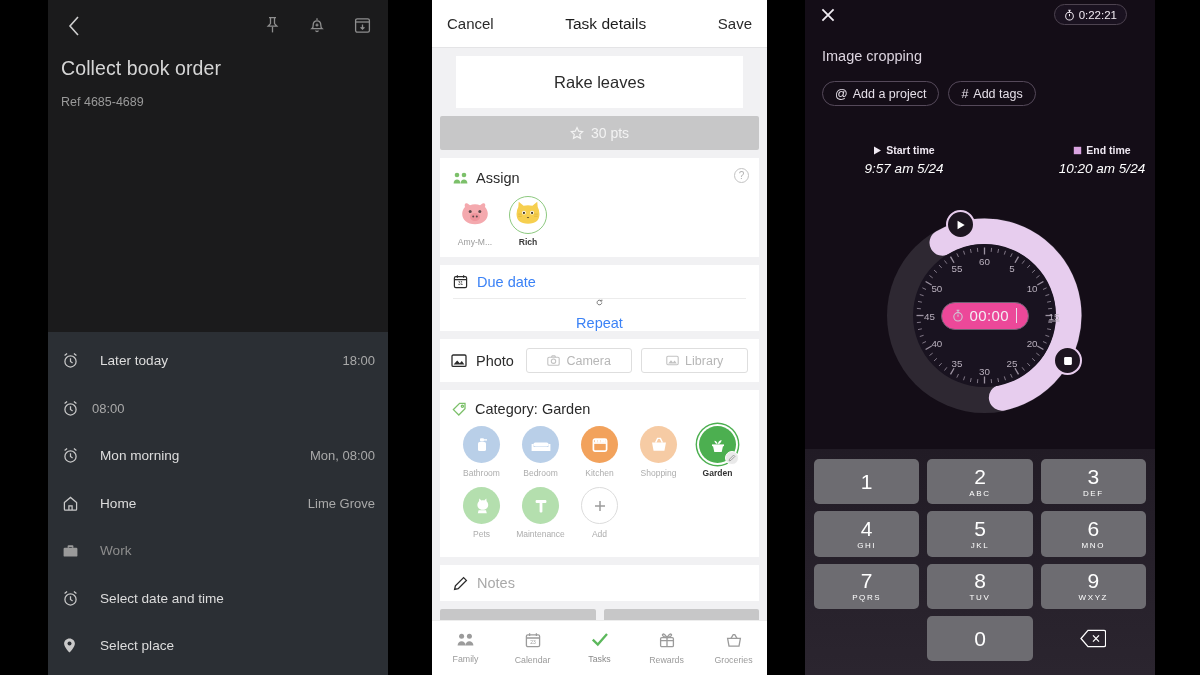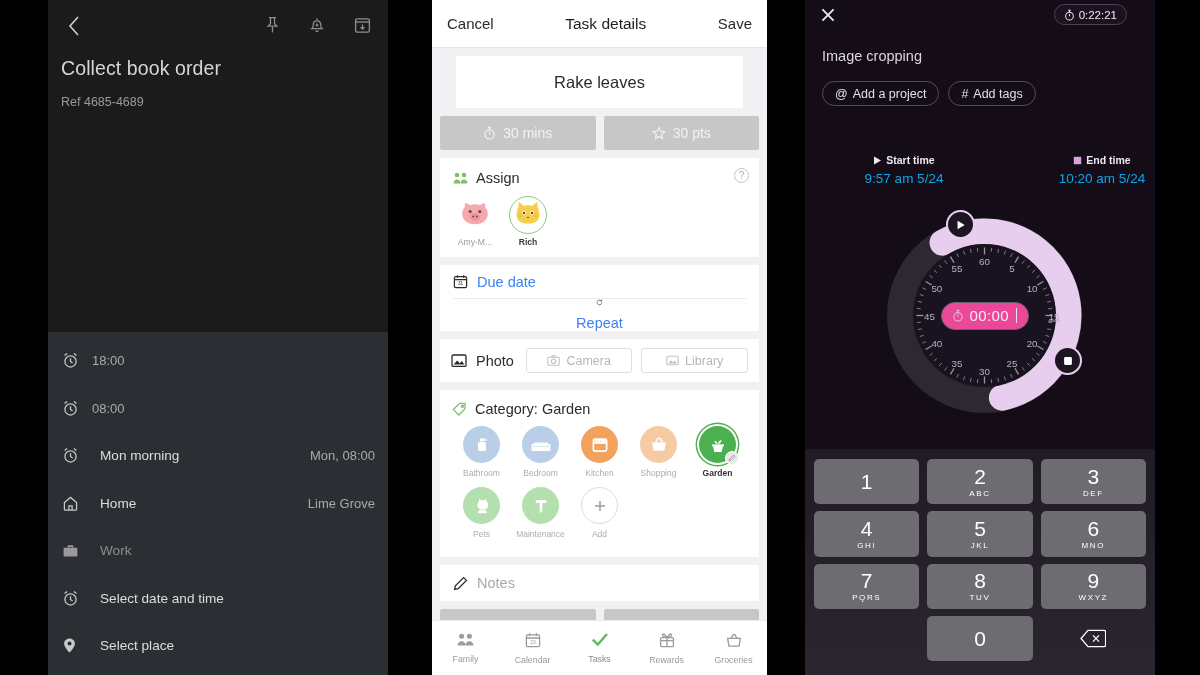--- a/index.html
+++ b/index.html
@@ -138,24 +138,24 @@
     border: 1px solid #4d4350; border-radius: 11px;
     display: flex; align-items: center; gap: 4px;
     font-size: 11.5px; color: #f0eaf2; background: #1a1220;
   }
   .pr-title { position: absolute; left: 17px; top: 48px; font-size: 14.5px; color: #ddd5e0; }
   .pr-pills { position: absolute; left: 17px; top: 81px; display: flex; gap: 9px; }
   .pill {
     height: 25px; padding: 0 12px; border: 1px solid #55495a; border-radius: 13px;
     display: flex; align-items: center; gap: 5px; font-size: 12.5px; color: #e5dfe8;
   }
-  .times { position: absolute; top: 154px; left: 0; width: 396px; display: flex; }
+  .times { position: absolute; top: 144px; left: 0; width: 396px; display: flex; }
   .tcol { flex: 1; text-align: center; }
   .tcol .th { font-size: 10.5px; color: #efe8f2; font-weight: bold; display: flex; align-items: center; justify-content: center; gap: 4px; }
-  .tcol .tv { font-size: 13.5px; color: #0ea5e9; margin-top: 5px; }
+  .tcol .tv { font-size: 13.5px; color: #ffffff; margin-top: 5px; font-style: italic; }
   .dial { position: absolute; left: 82px; top: 218px; width: 195px; height: 195px; }
   .ring-bg {
     position: absolute; inset: 0; border-radius: 50%;
     background: #2e2832;
   }
   .ring-prog { position: absolute; inset: 0; }
   .face {
     position: absolute; left: 26px; top: 26px; width: 143px; height: 143px;
     border-radius: 50%; background: #191320;
   }
@@ -232,20 +232,21 @@
       <div class="pl-ref">Ref 4685-4689</div>
     </div>
     <div class="pl-list" id="pl-list">
         <div class="pl-row">
           <span class="ric">
             <svg width="17" height="17" viewBox="0 0 17 17" fill="none" stroke="#c9c9c9" stroke-width="1.25">
               <circle cx="8.5" cy="9.4" r="5.6"></circle>
               <path d="M8.5 6.3v3.1l2.1 1.5M2.6 3.6l2.5-2M14.4 3.6l-2.5-2"></path>
             </svg>
           </span>
+          <span class="rlabel">Later today</span>
           <span class="rval">18:00</span>
         </div>
         <div class="pl-row">
           <span class="ric">
             <svg width="17" height="17" viewBox="0 0 17 17" fill="none" stroke="#c9c9c9" stroke-width="1.25">
               <circle cx="8.5" cy="9.4" r="5.6"></circle>
               <path d="M8.5 6.3v3.1l2.1 1.5M2.6 3.6l2.5-2M14.4 3.6l-2.5-2"></path>
             </svg>
           </span>
           <span class="rval">08:00</span>
@@ -306,27 +307,20 @@
   <div class="panel-mid">
     <div class="pm-bar">
       <span>Cancel</span>
       <span class="mid">Task details</span>
       <span>Save</span>
     </div>
 
     <div class="pm-name">Rake leaves</div>
 
     <div class="pm-chips">
-      <div class="pm-chip">
-        <svg width="13" height="14" viewBox="0 0 13 14" fill="none" stroke="#f3f3f3" stroke-width="1.2">
-          <circle cx="6.5" cy="8.4" r="4.6"></circle>
-            <path d="M6.5 8.4V5.8M5 1.4h3M6.5 1.4v2.2"></path>
-        </svg>
-        <span>30 mins</span>
-      </div>
       <div class="pm-chip">
         <svg width="14" height="14" viewBox="0 0 14 14" fill="none" stroke="#f3f3f3" stroke-width="1.2">
           <path d="M7 1.6l1.7 3.6 3.9.5-2.9 2.7.8 3.9L7 10.4l-3.5 1.9.8-3.9L1.4 5.7l3.9-.5z"></path>
         </svg>
         <span>30 pts</span>
       </div>
     </div>
 
     <div class="assign-card">
       <div class="sec-head">

